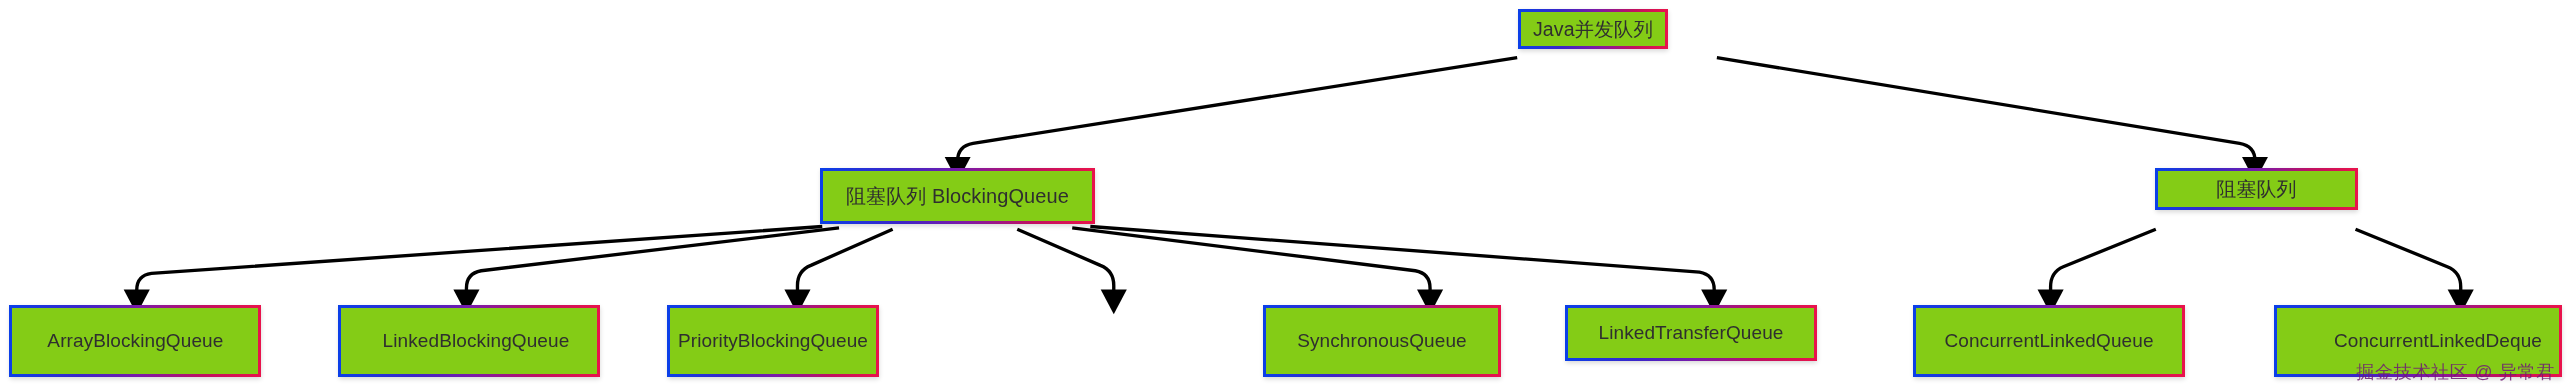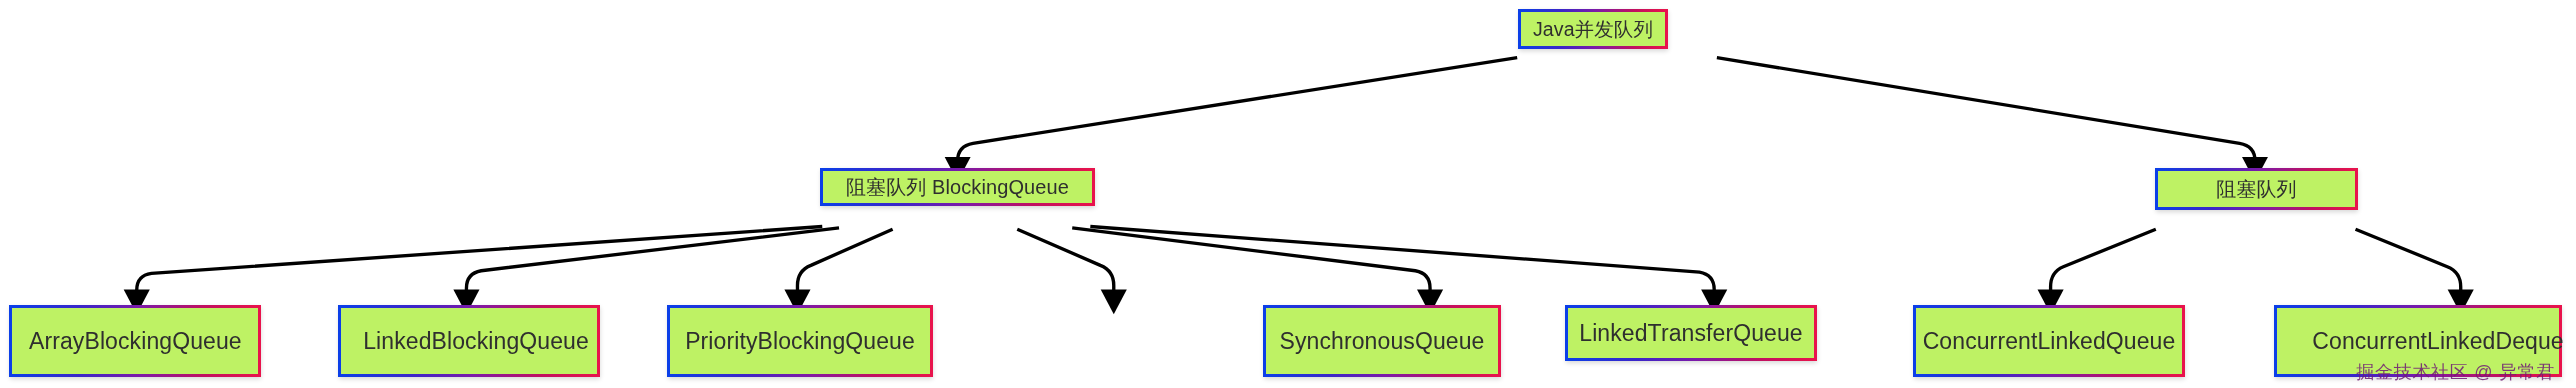--- a/index.html
+++ b/index.html
@@ -22,37 +22,37 @@
     position: absolute;
     left: 0;
     top: 0;
     width: 2576px;
     height: 388px;
     pointer-events: none;
   }
   .node {
     position: absolute;
     box-sizing: border-box;
-    background: #bef264;
+    background: #84cc16;
     display: flex;
     align-items: center;
     justify-content: center;
     border-style: solid;
     border-width: 3.4px;
     border-image: linear-gradient(90deg, #0b3fe8 0%, #3a26c9 28%, #7c1aa8 52%, #c11060 78%, #e8134c 100%) 1;
     box-shadow: 1.3px 2px 4.7px rgba(0,0,0,0.16);
   }
   .node-label {
     color: #2f2f2f;
     white-space: nowrap;
     letter-spacing: 0.1px;
   }
   .node-root .node-label { font-size: 19.5px; }
   .node-branch .node-label { font-size: 20px; }
-  .node-leaf .node-label { font-size: 23px; }
+  .node-leaf .node-label { font-size: 19px; }
   #watermark {
     position: absolute;
     right: 21px;
     bottom: 4px;
     font-size: 18px;
     color: #701a75;
     opacity: 0.85;
     white-space: nowrap;
     letter-spacing: 0.7px;
   }
@@ -84,37 +84,37 @@
 
       <path d="M3215,342 L3077,398 Q3058,406 3058,428 L3058,448"></path>
       <path d="M3513,342 L3650,398 Q3670,406 3670,428 L3670,448"></path>
     </g>
   </svg>
 
   <div class="node node-root" style="left:1518px; top:9.4px; width:150px; height:40px;">
     <span class="node-label">Java并发队列</span>
   </div>
 
-  <div class="node node-branch" style="left:820px; top:168px; width:275px; height:38px;">
+  <div class="node node-branch" style="left:820px; top:168px; width:275px; height:56px;">
     <span class="node-label">阻塞队列 BlockingQueue</span>
   </div>
 
   <div class="node node-branch" style="left:2155px; top:168px; width:203px; height:42px;">
     <span class="node-label">阻塞队列</span>
   </div>
 
   <div class="node node-leaf" style="left:9.4px; top:305px; width:252px; height:72px;">
     <span class="node-label">ArrayBlockingQueue</span>
   </div>
 
   <div class="node node-leaf" style="left:338px; top:305px; width:262px; height:72px;padding-left:14px;">
     <span class="node-label">LinkedBlockingQueue</span>
   </div>
 
-  <div class="node node-leaf" style="left:667px; top:305px; width:266px; height:72px;">
+  <div class="node node-leaf" style="left:667px; top:305px; width:212px; height:72px;">
     <span class="node-label">PriorityBlockingQueue</span>
   </div>
 
 
   <div class="node node-leaf" style="left:1263px; top:305px; width:238px; height:72px;justify-content:center;">
     <span class="node-label">SynchronousQueue</span>
   </div>
 
   <div class="node node-leaf" style="left:1565px; top:305px; width:252px; height:56px;">
     <span class="node-label">LinkedTransferQueue</span>

